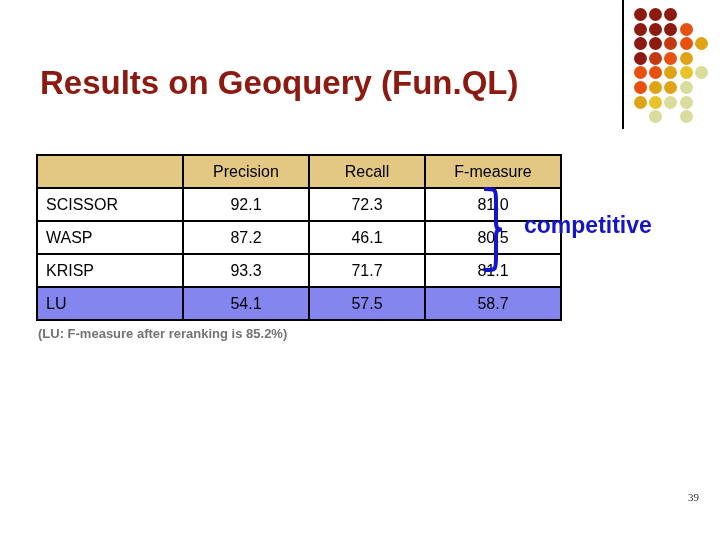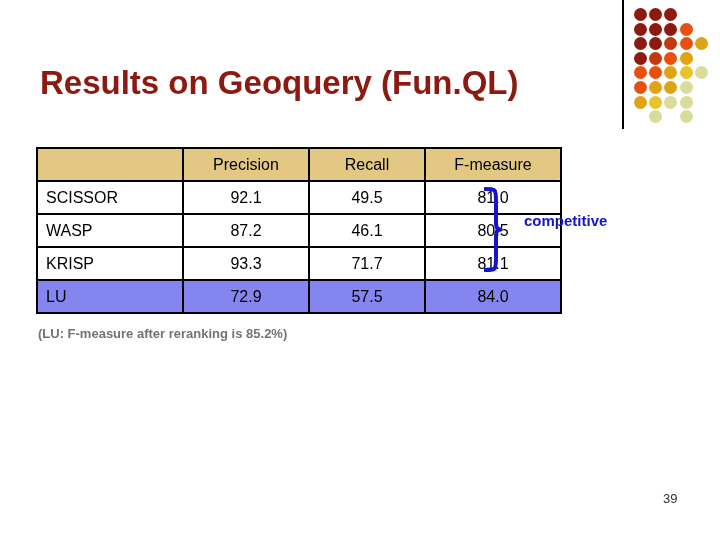--- a/index.html
+++ b/index.html
@@ -58,21 +58,21 @@
     color: #8C1A11;
     letter-spacing: 0px;
     line-height: 40px;
     white-space: nowrap;
   }
 
   
   .results-table {
     position: absolute;
     left: 36px;
-    top: 147px;
+    top: 154px;
     border-collapse: collapse;
     table-layout: fixed;
     width: 452px;
     background: #fde047;
   }
   .results-table td, .results-table th {
     border: 2px solid #000000;
     height: 31px;
     font-size: 16px;
     font-weight: normal;
@@ -82,21 +82,21 @@
   }
   .results-table th {
     background: #E2C883;
     text-align: center;
     font-weight: normal;
   }
   .results-table th.corner-cell { background: #E2C883; }
   .col-name   { width: 128px; }
   .col-num    { width: 108px; }
   .col-num2   { width: 98px;  }
-  .col-num3   { width: 118px; border-radius: 8px; }
+  .col-num3   { width: 118px; }
 
   .results-table td.name-cell {
     text-align: left;
     background: #ffffff;
   }
   .results-table td.num-cell {
     text-align: center;
     background: #ffffff;
   }
   .results-table tr.highlight-row td {
@@ -110,44 +110,45 @@
     top: 186px;
     width: 18px;
     height: 87px;
   }
 
   
   .annotation {
     position: absolute;
     left: 524px;
     top: 212px;
-    font-size: 15px;
+    font-size: 23px;
     font-weight: bold;
     color: #1414C8;
     white-space: nowrap;
   }
 
   
   .footnote {
     position: absolute;
     left: 38px;
     top: 326px;
     font-size: 13px;
     font-weight: bold;
     color: #737373;
     white-space: nowrap;
   }
 
   
   .page-number {
     position: absolute;
-    left: 663px;
+    left: 688px;
     top: 491px;
-    font-size: 13px;
+    font-size: 11px;
     color: #333333;
+    font-family: Liberation Serif, serif;
   }
 </style>
 </head>
 <body>
 
 <div class="slide">
 
   <div class="deco-rule"></div>
 
   <div class="deco-dots">
@@ -192,40 +193,40 @@
         <th class="corner-cell col-name"></th>
         <th class="col-num">Precision</th>
         <th class="col-num2">Recall</th>
         <th class="col-num3">F-measure</th>
       </tr>
     </thead>
     <tbody>
       <tr>
         <td class="name-cell">SCISSOR</td>
         <td class="num-cell">92.1</td>
-        <td class="num-cell">49.5</td>
+        <td class="num-cell">72.3</td>
         <td class="num-cell">81.0</td>
       </tr>
       <tr>
         <td class="name-cell">WASP</td>
         <td class="num-cell">87.2</td>
         <td class="num-cell">46.1</td>
         <td class="num-cell">80.5</td>
       </tr>
       <tr>
         <td class="name-cell">KRISP</td>
         <td class="num-cell">93.3</td>
         <td class="num-cell">71.7</td>
         <td class="num-cell">81.1</td>
       </tr>
       <tr class="highlight-row">
         <td class="name-cell">LU</td>
-        <td class="num-cell">72.9</td>
+        <td class="num-cell">54.1</td>
         <td class="num-cell">57.5</td>
-        <td class="num-cell">84.0</td>
+        <td class="num-cell">58.7</td>
       </tr>
     </tbody>
   </table>
 
   <svg class="bracket" viewBox="0 0 18 87">
     <path d="M 1 3 C 12 3 12 3 12 16 L 12 36 C 12 43 14 43.5 17 43.5 C 14 43.5 12 44 12 51 L 12 71 C 12 84 12 84 1 84" fill="none" stroke="#1414C8" stroke-width="4" stroke-linecap="round" stroke-linejoin="round"></path>
   </svg>
 
   <div class="annotation">competitive</div>
 

